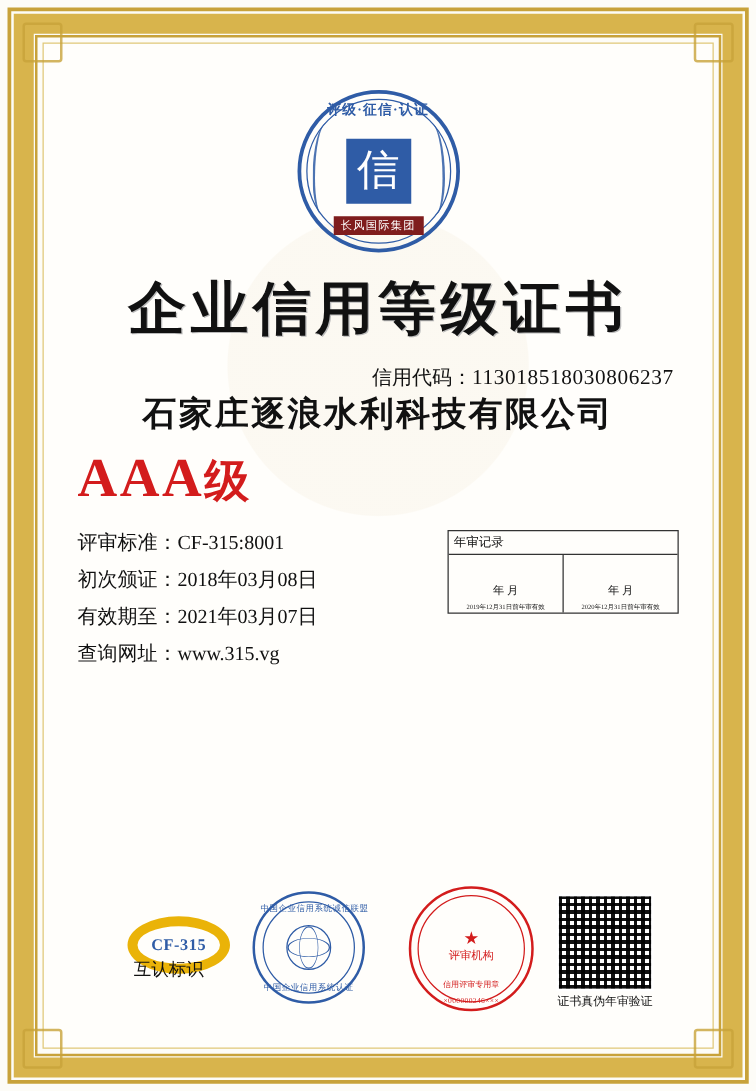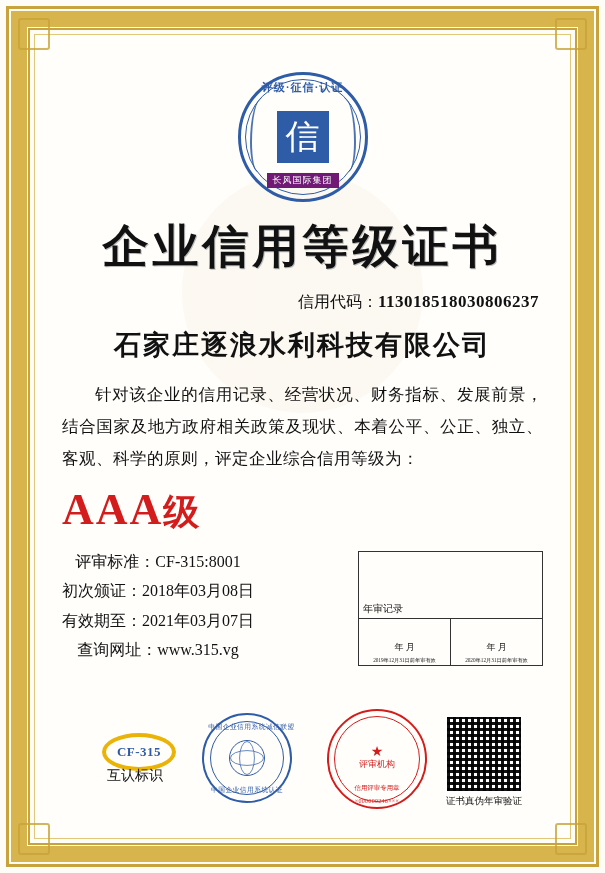--- a/index.html
+++ b/index.html
@@ -126,21 +126,21 @@
     font-size: 11px;
     color: #2f5ca6;
     letter-spacing: 1px;
     font-weight: bold;
   }
   .emblem .bottom-band {
     position: absolute;
     bottom: 14px;
     left: 50%;
     transform: translateX(-50%);
-    background: #701a75;
+    background: #7f1d1d;
     color: #fff;
     font-size: 9px;
     padding: 1px 6px;
     letter-spacing: 1px;
     white-space: nowrap;
   }
   .emblem .wheat-l,
   .emblem .wheat-r {
     position: absolute;
     top: 26px;
@@ -166,27 +166,26 @@
   }
 
   .credit-code {
     margin-top: 14px;
     text-align: right;
     font-size: 16px;
     color: #111;
     padding-right: 4px;
   }
   .credit-code .code-num {
-    font-weight: bold;
+    font-weight: normal;
     font-size: 17px;
     letter-spacing: .5px;
   }
 
   .company-name {
-    margin-top: 14px;
     text-align: center;
     font-size: 27px;
     font-weight: bold;
     letter-spacing: 2px;
     color: #111;
   }
 
   .body-text {
     margin-top: 16px;
     font-size: 16.5px;
@@ -212,36 +211,34 @@
   .lower {
     margin-top: 10px;
     display: flex;
     justify-content: space-between;
     align-items: flex-start;
   }
   .details {
     font-size: 16px;
     line-height: 1.85;
     color: #111;
-    text-align: center;
   }
   .details .row { white-space: nowrap; }
 
   .review-box {
     width: 185px;
     border: 1px solid #333;
     box-sizing: border-box;
     margin-top: 4px;
   }
   .review-title {
     font-size: 10px;
     border-bottom: 1px solid #333;
     padding: 2px 4px;
     color: #111;
-    margin-top: 48px;
   }
   .review-cells {
     display: flex;
     height: 46px;
   }
   .review-cell {
     flex: 1;
     position: relative;
     font-size: 8px;
     color: #111;
@@ -275,21 +272,21 @@
   }
   .stamp {
     position: absolute;
   }
 
   .stamp-cf {
     left: 40px;
     top: 28px;
     width: 66px;
     height: 30px;
-    border: 4px solid #eab308;
+    border: 8px solid #eab308;
     border-radius: 50%;
     color: #2f5ca6;
     font-size: 13px;
     font-weight: bold;
     display: flex;
     align-items: center;
     justify-content: center;
     letter-spacing: .5px;
   }
   .stamp-cf-label {
@@ -459,21 +456,20 @@
     </div>
 
     <div class="cert-title">企业信用等级证书</div>
 
     <div class="credit-code">
       <span>信用代码：</span><span class="code-num">113018518030806237</span>
     </div>
 
     <div class="company-name">石家庄逐浪水利科技有限公司</div>
 
-    <div class="body-text">针对该企业的信用记录、经营状况、财务指标、发展前景，结合国家及地方政府相关政策及现状、本着公平、公正、独立、客观、科学的原则，评定企业综合信用等级为：</div>
 
     <div class="grade">
       <span>AAA</span><span class="grade-suffix">级</span>
     </div>
 
     <div class="lower">
       <div class="details">
         <div class="row">评审标准：CF-315:8001</div>
         <div class="row">初次颁证：2018年03月08日</div>
         <div class="row">有效期至：2021年03月07日</div>

